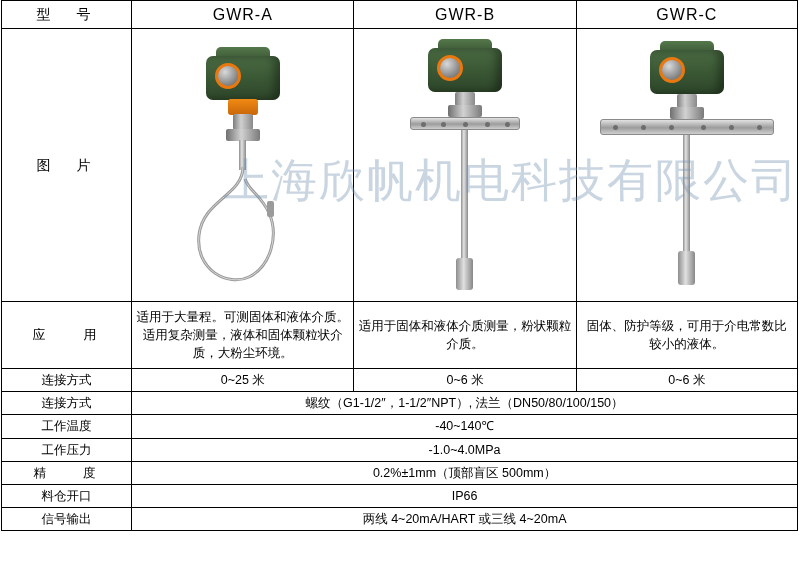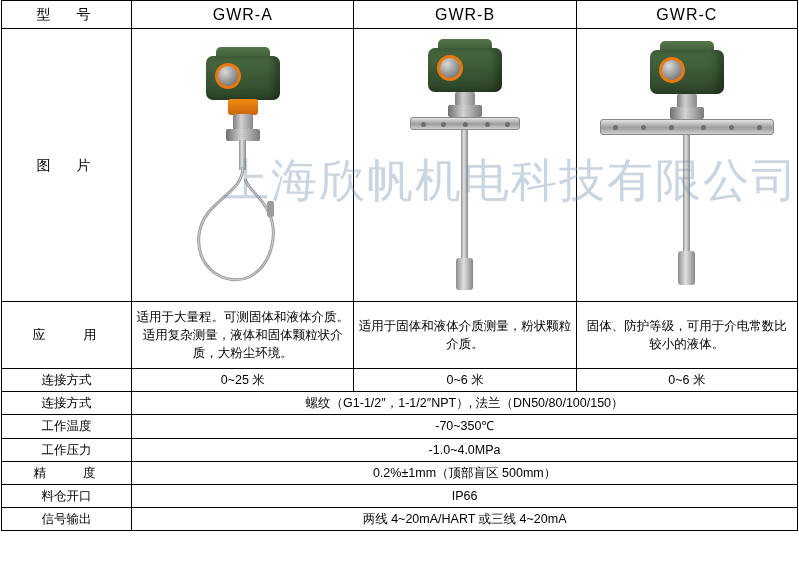--- a/index.html
+++ b/index.html
@@ -276,21 +276,21 @@
       </tr>
 
       <tr class="small-row">
         <td>连接方式</td>
         <td colspan="3">螺纹（G1-1/2″，1-1/2″NPT）, 法兰（DN50/80/100/150）</td>
       </tr>
 
 
       <tr class="small-row">
         <td>工作温度</td>
-        <td colspan="3">-70~350℃</td>
+        <td colspan="3">-40~140℃</td>
       </tr>
 
       <tr class="small-row">
         <td>工作压力</td>
         <td colspan="3">-1.0~4.0MPa</td>
       </tr>
 
       <tr class="small-row">
         <td class="label-spread-2">精　　度</td>
         <td colspan="3">0.2%±1mm（顶部盲区 500mm）</td>

